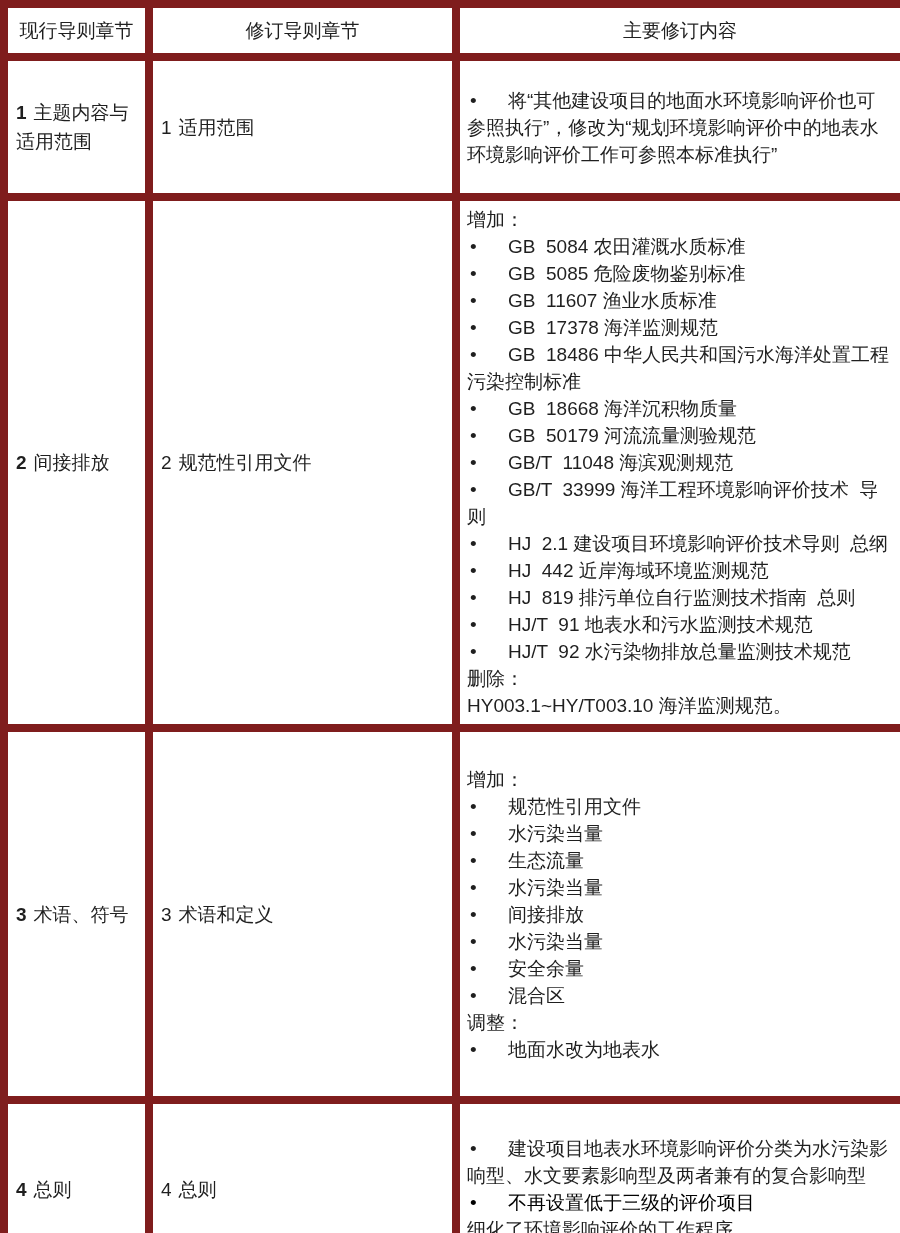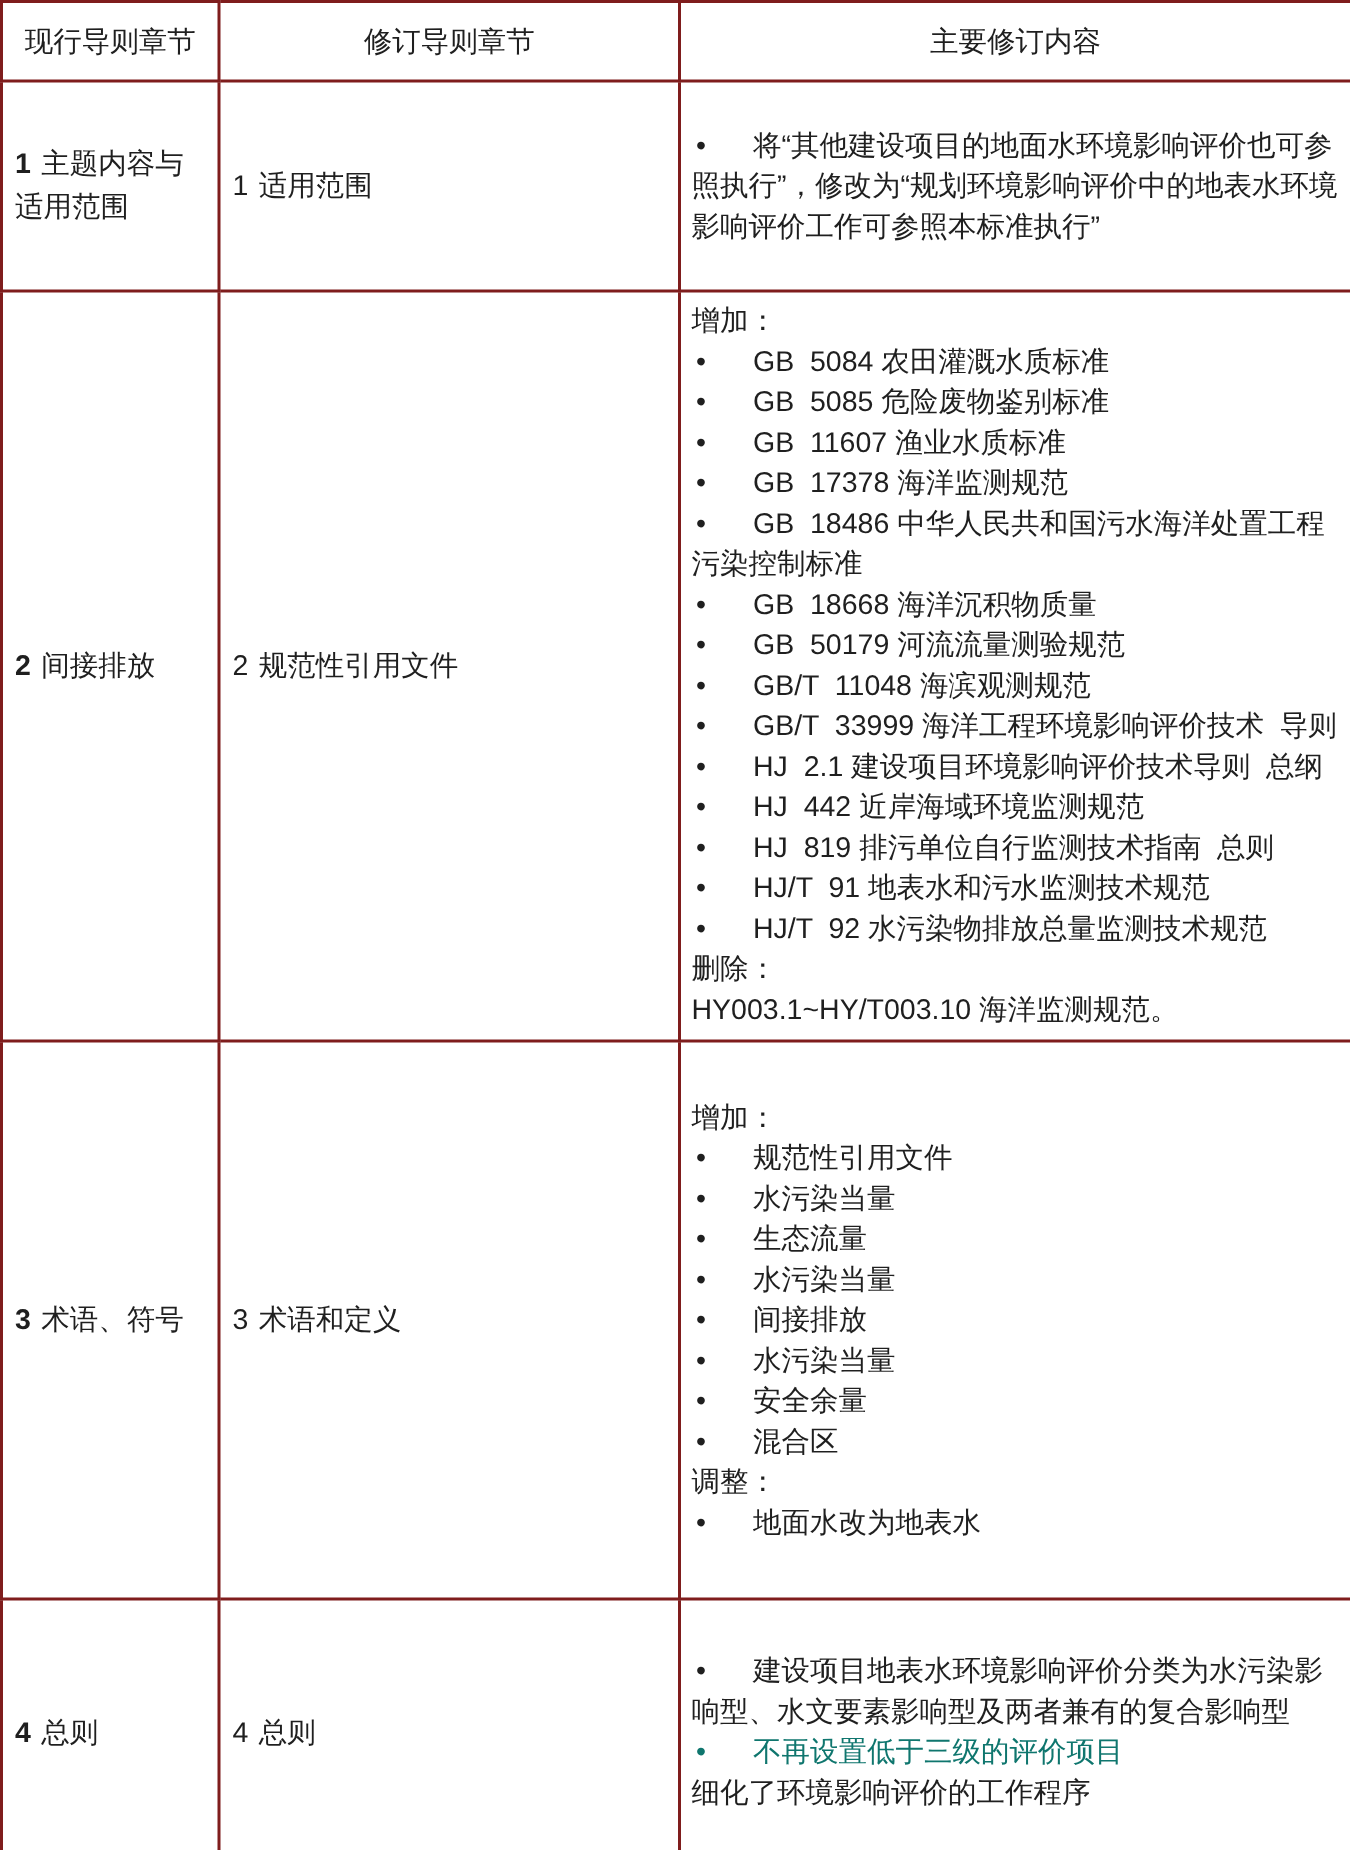--- a/index.html
+++ b/index.html
@@ -12,21 +12,21 @@
     font-family: "Liberation Sans", sans-serif;
     color: #1f1f1f;
     -webkit-font-smoothing: antialiased;
   }
   table.rev-table {
     border-collapse: collapse;
     table-layout: fixed;
     width: 900px;
   }
   .rev-table th, .rev-table td {
-    border: 2px solid #7f1d1d;
+    border: 8px solid #7f1d1d;
     vertical-align: middle;
     box-sizing: border-box;
   }
   .rev-table th {
     height: 53px;
     font-size: 19px;
     font-weight: normal;
     text-align: center;
     padding: 0 4px;
   }
@@ -47,21 +47,21 @@
   td.c3 .line {
     white-space: pre-wrap;
     word-break: break-all;
   }
   td.c3 .dot {
     display: inline-block;
     width: 41px;
     padding-left: 3px;
     box-sizing: border-box;
   }
-  td.c3 .red { color: #0f766e; }
+  td.c3 .red { color: #000000; }
 </style>
 </head>
 <body>
 
 <table class="rev-table">
   <colgroup>
     <col style="width:145px">
     <col style="width:307px">
     <col style="width:448px">
   </colgroup>

